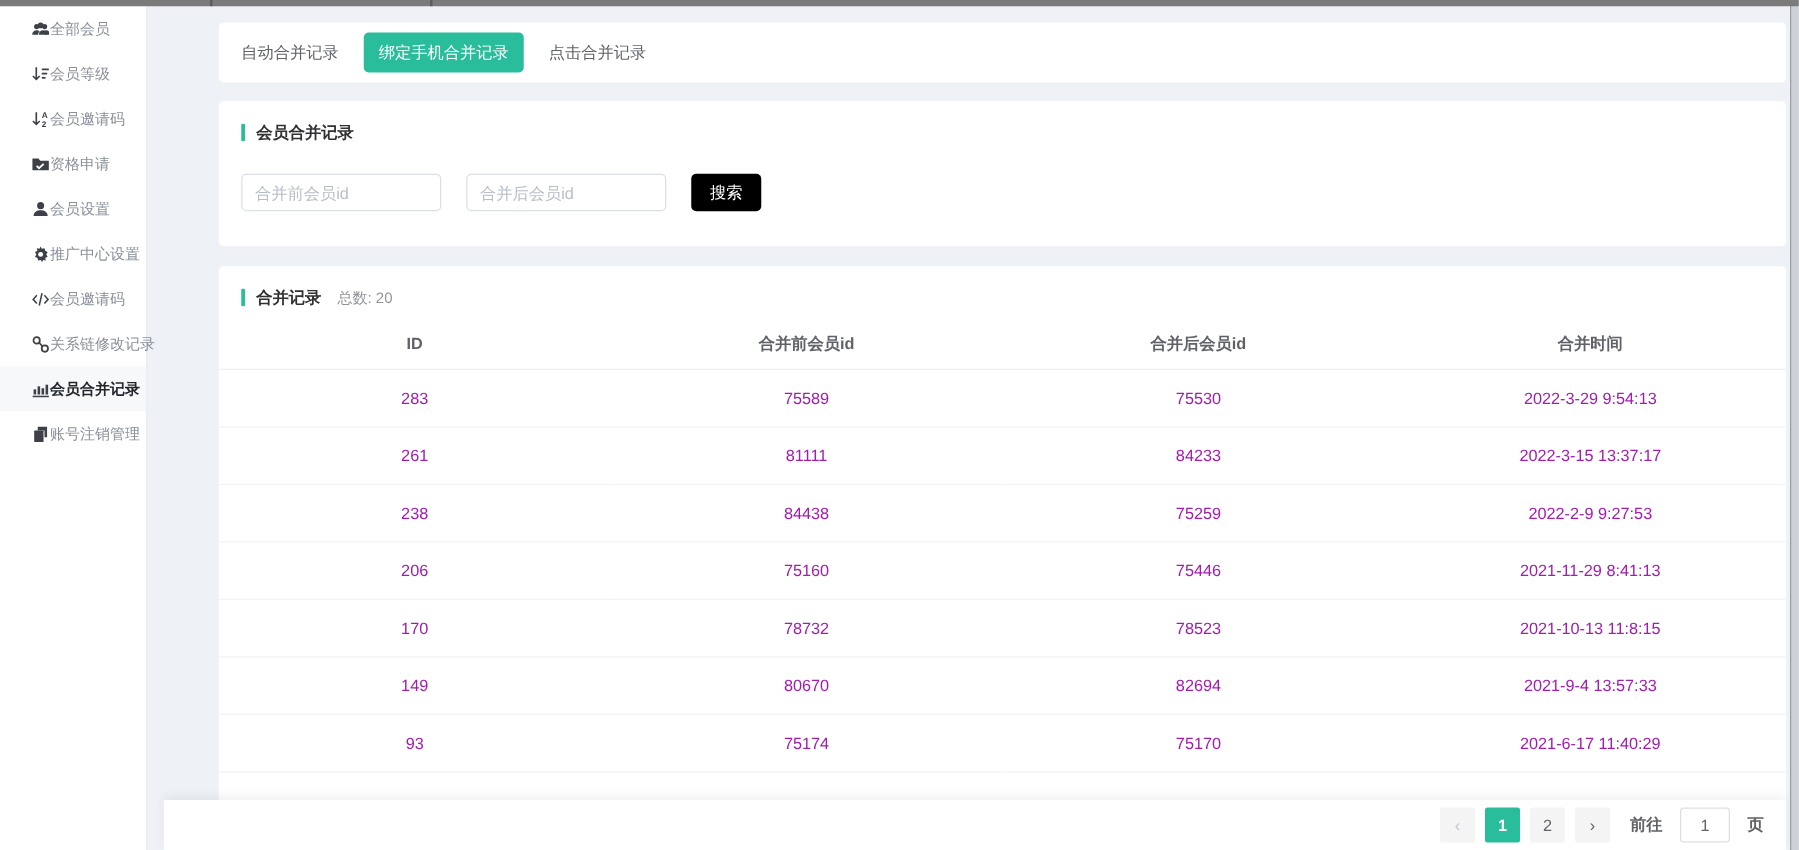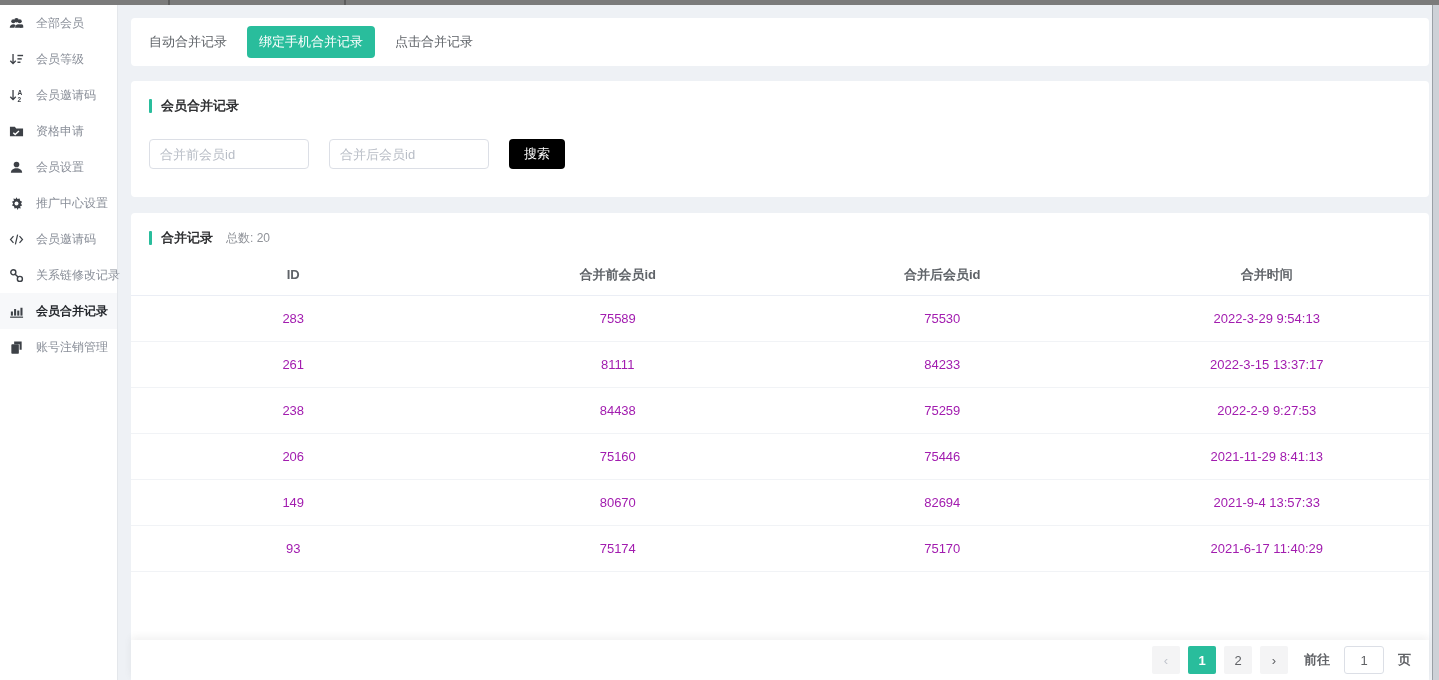--- a/index.html
+++ b/index.html
@@ -11,29 +11,29 @@
     background:#7b7b7b; z-index:50; }
   .top-strip .sep { position:absolute; top:0; width:2px; height:5px; background:#5d5d5d; }
 
   
   .scrollbar { position:absolute; right:0; top:0; width:7px; height:680px;
     background:#cdd1d7; border-left:1px solid #9aa0a6; z-index:40; }
 
   
   .sidebar { position:absolute; left:0; top:5px; width:118px; height:675px;
     background:#fff; border-right:1px solid #e4e7eb; z-index:10; }
-  .side-item { height:36px; display:flex; align-items:center; gap:12px;
-    padding-left:9px; font-size:12px; color:#8a8f99; cursor:pointer; white-space:nowrap; }
+  .side-item { height:36px; display:flex; align-items:center; gap:0;
+    padding-left:25px; font-size:12px; color:#8a8f99; cursor:pointer; white-space:nowrap; }
   .side-item .ic { width:15px; height:15px; flex:0 0 15px; color:#3d4147; display:flex; align-items:center; justify-content:center; }
   .side-item.active { color:#24272c; font-weight:bold; background:#f7f8fa; }
   .side-item svg { width:15px; height:15px; }
 
   
   .main { position:absolute; left:131px; top:5px; width:1298px; height:675px; }
-  .card { background:#fff; border-radius:4px; }
+  .card { background:#fff; border-radius:4px;margin-left:44px; }
 
   .tabs-card { margin-top:13px; height:48px; display:flex; align-items:center;
     gap:20px; padding:0 18px; }
   .tab { font-size:13px; color:#5f6368; cursor:pointer; padding:7px 0; white-space:nowrap; }
   .tab.active { background:#29bd9c; color:#fff; border-radius:4px; padding:7px 12px;font-family:Liberation Serif, serif; }
 
   .search-card { margin-top:15px; height:116px; padding:16px 18px; }
   .sec-title { display:flex; align-items:center; gap:9px; }
   .sec-bar { width:3px; height:14px; background:#29bd9c; border-radius:1px; }
   .sec-text { font-size:13px; font-weight:bold; color:#303133; }
@@ -232,20 +232,26 @@
           <td>75259</td>
           <td>2022-2-9 9:27:53</td>
         </tr>
         <tr>
           <td>206</td>
           <td>75160</td>
           <td>75446</td>
           <td>2021-11-29 8:41:13</td>
         </tr>
         <tr>
+          <td>170</td>
+          <td>78732</td>
+          <td>78523</td>
+          <td>2021-10-13 11:8:15</td>
+        </tr>
+        <tr>
           <td>149</td>
           <td>80670</td>
           <td>82694</td>
           <td>2021-9-4 13:57:33</td>
         </tr>
         <tr>
           <td>93</td>
           <td>75174</td>
           <td>75170</td>
           <td>2021-6-17 11:40:29</td>

